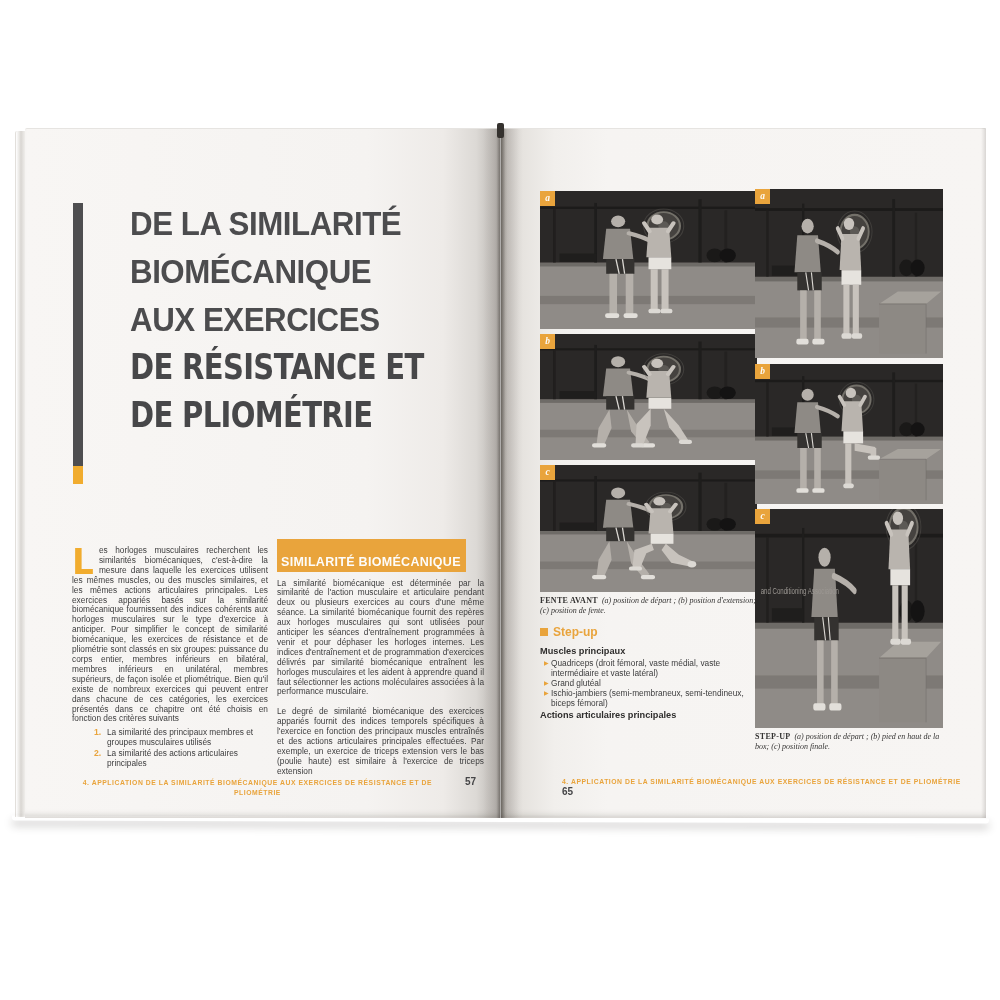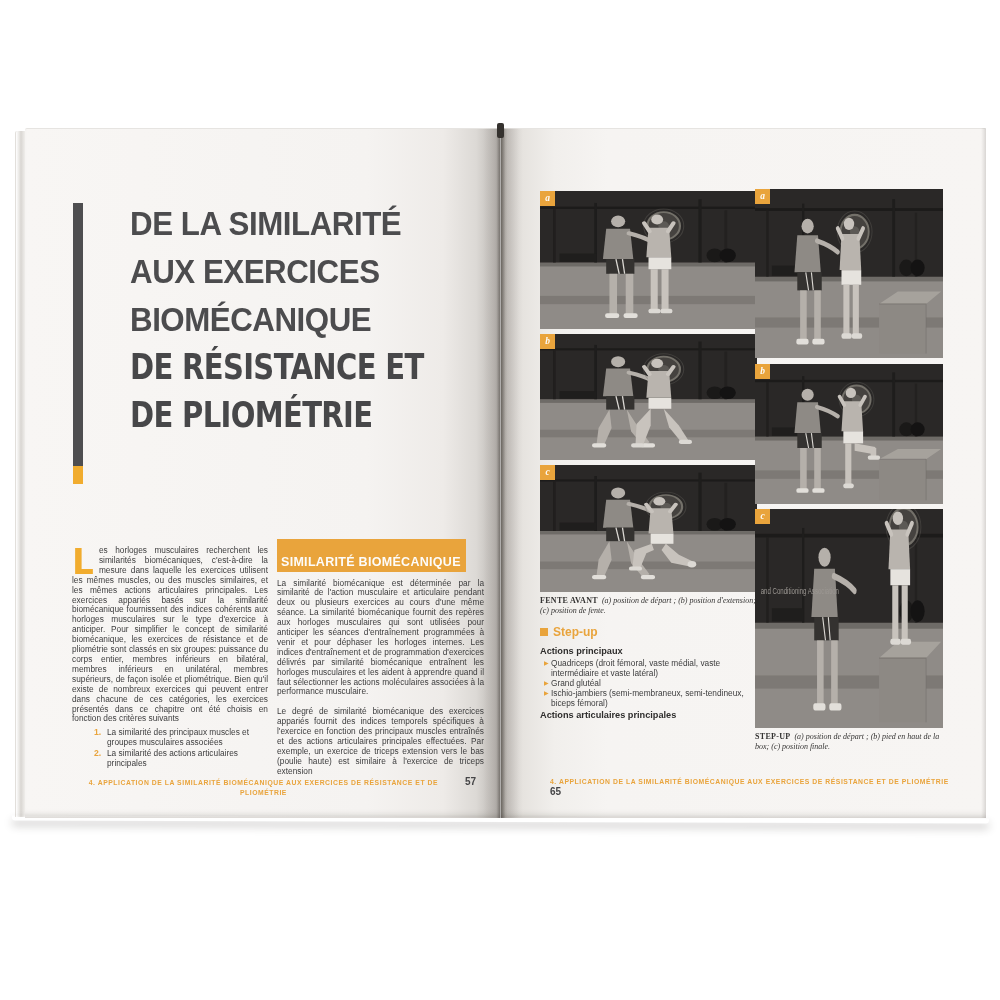--- a/index.html
+++ b/index.html
@@ -87,21 +87,21 @@
   .sec-heading { display:inline-block; background:#E9A43C; color:#fdfcfa;
                  font:700 12.5px/1 "Liberation Sans",sans-serif; letter-spacing:.3px;
                  padding:17px 5px 3px 4px; margin-bottom:7px; }
   .sec-para { margin:0 0 10px; }
 
   .footer { position:absolute; top:648px; display:flex; align-items:baseline; }
   .footer-left  { left:47px; width:404px; }
   .footer-right { left:39px; width:406px;flex-direction:column; }
   .footer-text { flex:1; text-align:center; font:700 6.8px/10px "Liberation Sans",sans-serif;
                  color:#E9A43C; letter-spacing:.55px; }
-  .page-num { font:700 10px/10px "Liberation Sans",sans-serif; color:#454547; margin-left:10px; }
+  .page-num { font:700 10px/10px "Liberation Sans",sans-serif; color:#454547; margin-left:22px; }
 
   
   .photo-col { position:absolute; }
   .photo-col-a { left:39px;  top:62px; width:217px; }
   .photo-col-b { left:254px; top:60px; width:188px; }
   .photo { position:relative; margin:0 0 5px; background:#2a2827; overflow:hidden; }
   .photo-col-a .photo:nth-child(1){ height:138px; }
   .photo-col-a .photo:nth-child(2){ height:126px; }
   .photo-col-a .photo:nth-child(3){ height:127px; }
   .photo-col-b .photo:nth-child(1){ height:169px; margin-bottom:6px; }
@@ -137,39 +137,39 @@
     <div class="page page-left">
       <div class="chapter-bar">
         <div class="bar-yellow"></div>
       </div>
 
       <div class="title-block">
         <div class="tline indent">
           <span class="t-reg">DE LA SIMILARITÉ</span>
         </div>
         <div class="tline indent">
+          <span class="t-reg">BIOMÉCANIQUE</span>
+        </div>
+        <div class="tline indent">
           <span class="t-reg">AUX EXERCICES</span>
-        </div>
-        <div class="tline indent">
-          <span class="t-reg">BIOMÉCANIQUE</span>
         </div>
         <div class="tline indent">
           <span class="t-bold">DE RÉSISTANCE ET</span>
         </div>
         <div class="tline indent">
           <span class="t-bold">DE PLIOMÉTRIE</span>
         </div>
       </div>
 
       <div class="col col1">
         <span class="dropcap">L</span><span>es horloges musculaires recherchent les similarités biomécaniques, c'est-à-dire la mesure dans laquelle les exercices utilisent les mêmes muscles, ou des muscles similaires, et les mêmes actions articulaires principales. Les exercices appariés basés sur la similarité biomécanique fournissent des indices cohérents aux horloges musculaires sur le type d'exercice à anticiper. Pour simplifier le concept de similarité biomécanique, les exercices de résistance et de pliométrie sont classés en six groupes: puissance du corps entier, membres inférieurs en bilatéral, membres inférieurs en unilatéral, membres supérieurs, de façon isolée et pliométrique. Bien qu'il existe de nombreux exercices qui peuvent entrer dans chacune de ces catégories, les exercices présentés dans ce chapitre ont été choisis en fonction des critères suivants</span>
         <div class="num-list" id="criteria-list">
             <div class="num-item">
               <span class="num">1.</span>
-              <span class="num-text">La similarité des principaux muscles et groupes musculaires associées</span>
+              <span class="num-text">La similarité des principaux membres et groupes musculaires utilisés</span>
             </div>
             <div class="num-item">
               <span class="num">2.</span>
               <span class="num-text">La similarité des actions articulaires principales</span>
             </div>
           </div>
       </div>
 
       <div class="col col2">
         <div class="sec-heading">
@@ -463,21 +463,21 @@
       <div class="caption caption-fente">
         <span class="cap-lead">FENTE AVANT</span>
         <span class="cap-text">(a) position de départ ; (b) position d'extension; (c) position de fente.</span>
       </div>
 
       <div class="stepup-block">
         <div class="stepup-head">
           <span class="sq"></span>
           <span class="stepup-title">Step-up</span>
         </div>
-        <div class="sub-head">Actions principaux</div>
+        <div class="sub-head">Muscles principaux</div>
         <div class="bullets" id="muscles-list">
             <div class="bullet">
               <span class="tri">▶</span>
               <span class="btext">Quadriceps (droit fémoral, vaste médial, vaste intermédiaire et vaste latéral)</span>
             </div>
             <div class="bullet">
               <span class="tri">▶</span>
               <span class="btext">Grand glutéal</span>
             </div>
             <div class="bullet">

